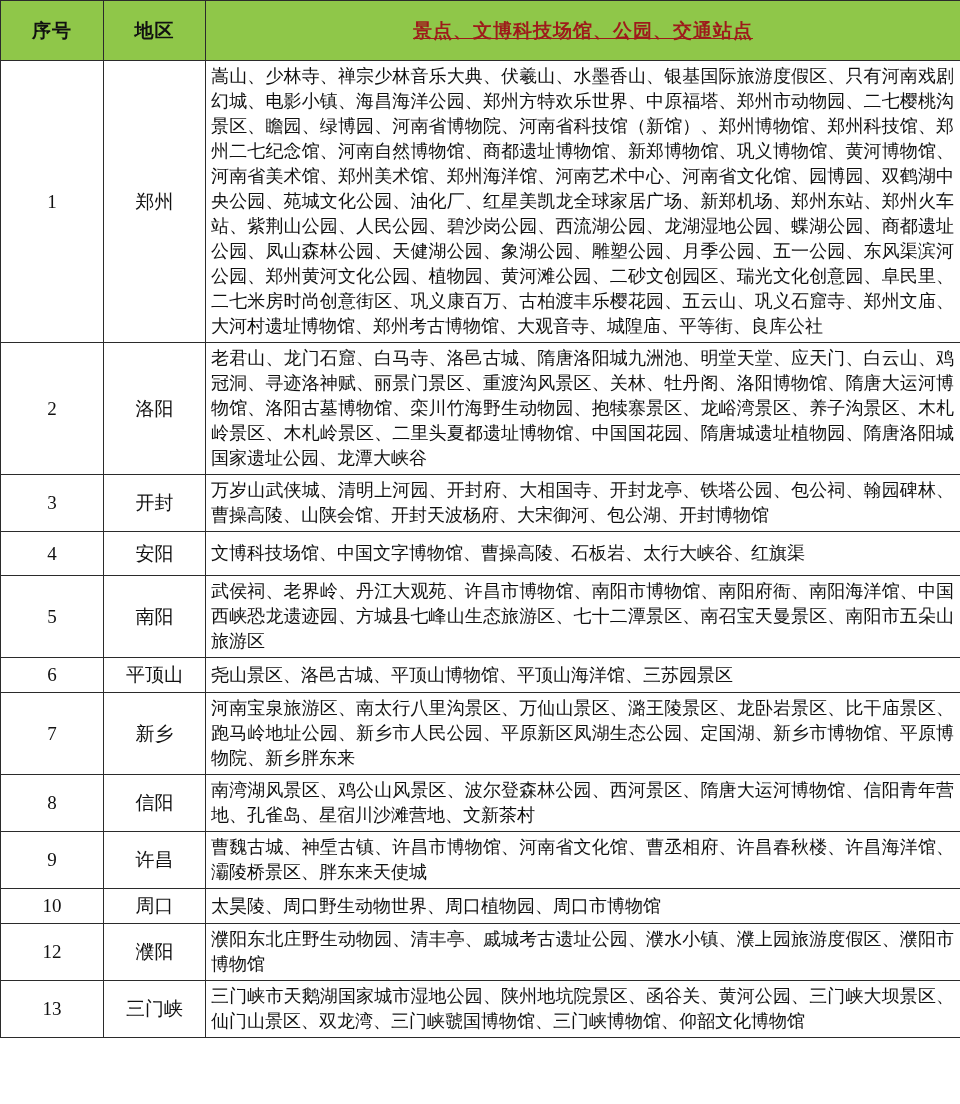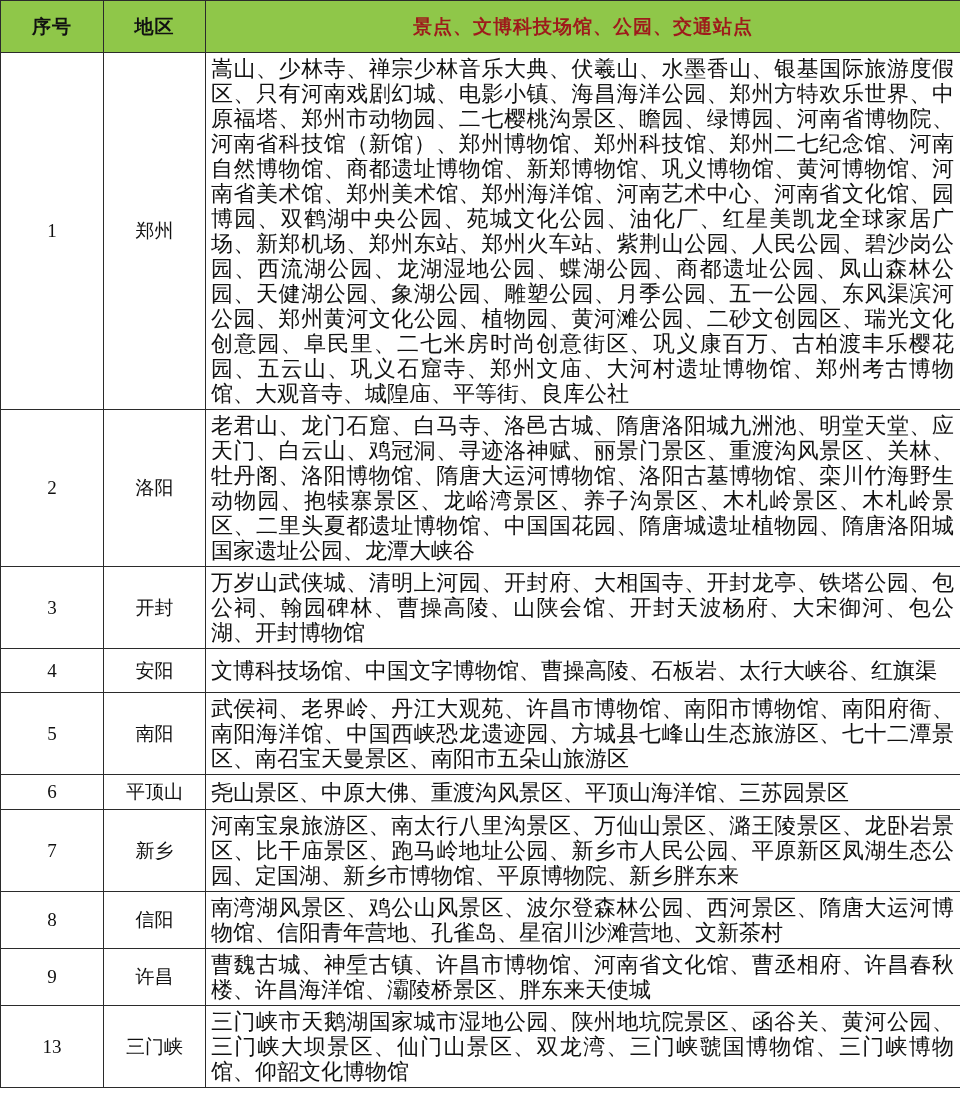--- a/index.html
+++ b/index.html
@@ -24,37 +24,38 @@
   }
   th,td{
     border:1px solid var(--border);
     vertical-align:middle;
   }
   col.c-no{width:103px;}
   col.c-region{width:102px;}
   col.c-attractions{width:755px;}
   thead th{
     background:var(--header-bg);
-    height:52px;
+    height:60px;
     font-size:19px;
     font-weight:bold;
     text-align:center;
     color:var(--header-label);
     letter-spacing:1px;
   }
   thead th.attractions-header{
     color:var(--header-title);
+    text-decoration:underline;
   }
   td.no-cell, td.region-cell{
     text-align:center;
     font-size:19px;
     padding:4px 2px;
   }
   td.attractions-cell{
-    font-size:22px;
+    font-size:18px;
     line-height:25px;
     text-align:justify;
     text-justify:inter-ideograph;
     padding:3px 6px 3px 5px;
     margin-top:14px;
   }
   tbody tr:nth-child(4) td{ height:44px; }  
   tbody tr:nth-child(3) td{ height:57px; }
 </style>
 </head>
@@ -100,43 +101,53 @@
 
   <tr>
     <td class="no-cell">5</td>
     <td class="region-cell">南阳</td>
     <td class="attractions-cell">武侯祠、老界岭、丹江大观苑、许昌市博物馆、南阳市博物馆、南阳府衙、南阳海洋馆、中国西峡恐龙遗迹园、方城县七峰山生态旅游区、七十二潭景区、南召宝天曼景区、南阳市五朵山旅游区</td>
   </tr>
 
   <tr>
     <td class="no-cell">6</td>
     <td class="region-cell">平顶山</td>
-    <td class="attractions-cell">尧山景区、中原大佛、重渡沟风景区、平顶山海洋馆、三苏园景区</td>
+    <td class="attractions-cell">尧山景区、洛邑古城、平顶山博物馆、平顶山海洋馆、三苏园景区</td>
   </tr>
 
   <tr>
     <td class="no-cell">7</td>
     <td class="region-cell">新乡</td>
     <td class="attractions-cell">河南宝泉旅游区、南太行八里沟景区、万仙山景区、潞王陵景区、龙卧岩景区、比干庙景区、跑马岭地址公园、新乡市人民公园、平原新区凤湖生态公园、定国湖、新乡市博物馆、平原博物院、新乡胖东来</td>
   </tr>
 
   <tr>
     <td class="no-cell">8</td>
     <td class="region-cell">信阳</td>
     <td class="attractions-cell">南湾湖风景区、鸡公山风景区、波尔登森林公园、西河景区、隋唐大运河博物馆、信阳青年营地、孔雀岛、星宿川沙滩营地、文新茶村</td>
   </tr>
 
   <tr>
     <td class="no-cell">9</td>
     <td class="region-cell">许昌</td>
     <td class="attractions-cell">曹魏古城、神垕古镇、许昌市博物馆、河南省文化馆、曹丞相府、许昌春秋楼、许昌海洋馆、灞陵桥景区、胖东来天使城</td>
   </tr>
 
+  <tr>
+    <td class="no-cell">10</td>
+    <td class="region-cell">周口</td>
+    <td class="attractions-cell">太昊陵、周口野生动物世界、周口植物园、周口市博物馆</td>
+  </tr>
 
 
+  <tr>
+    <td class="no-cell">12</td>
+    <td class="region-cell">濮阳</td>
+    <td class="attractions-cell">濮阳东北庄野生动物园、清丰亭、戚城考古遗址公园、濮水小镇、濮上园旅游度假区、濮阳市博物馆</td>
+  </tr>
 
   <tr>
     <td class="no-cell">13</td>
     <td class="region-cell">三门峡</td>
     <td class="attractions-cell">三门峡市天鹅湖国家城市湿地公园、陕州地坑院景区、函谷关、黄河公园、三门峡大坝景区、仙门山景区、双龙湾、三门峡虢国博物馆、三门峡博物馆、仰韶文化博物馆</td>
   </tr>
 
 </tbody>
 </table>
 

